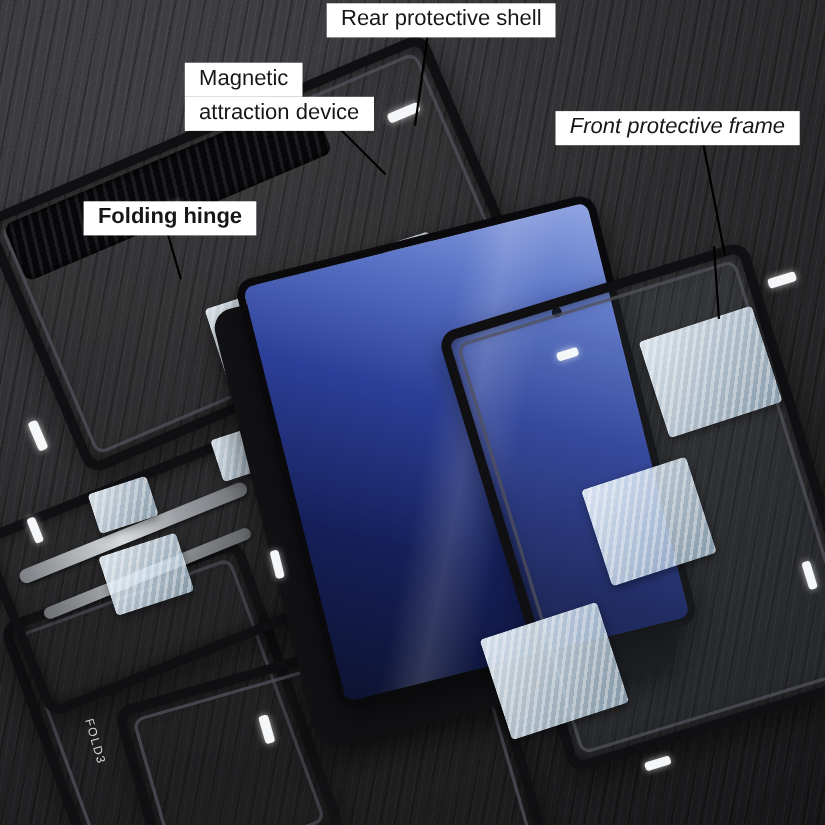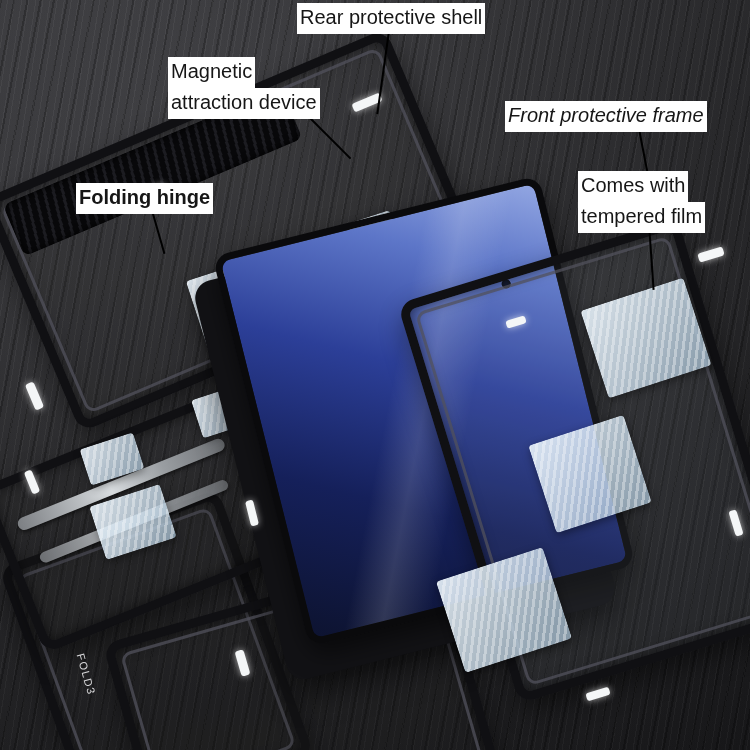--- a/index.html
+++ b/index.html
@@ -53,21 +53,21 @@
     position:absolute;border:7px solid #0a0a0c;border-radius:16px;
     background:linear-gradient(28deg,#0d1330 0%,#15205a 30%,#2c3f98 58%,#5d76c8 82%,#92a6e2 100%);
     box-shadow:0 10px 24px rgba(0,0,0,0.5);
   }
   .phone .sheen{position:absolute;inset:0;border-radius:10px;
     background:linear-gradient(115deg, rgba(255,255,255,0) 42%, rgba(255,255,255,0.14) 50%, rgba(255,255,255,0) 60%);}
   .cam-dot{position:absolute;width:9px;height:9px;border-radius:50%;
     background:#0a1026;box-shadow:inset 0 0 3px #000, 0 0 2px rgba(255,255,255,0.25);}
   
   .label{position:absolute;z-index:10;font-size:20px;line-height:1.25;color:#161616;}
-  .label span{display:block;width:max-content;background:#fff;padding:2px 3px 4px;}
+  .label span{display:block;width:max-content;background:#fff;padding:2px 13px 4px;}
   .lead{position:absolute;width:2px;background:#000;z-index:9;transform-origin:top center;}
   .edge-text{position:absolute;z-index:7;color:#d6d6d8;font-size:11px;letter-spacing:1.5px;
     transform:rotate(74deg);transform-origin:left top;}
 </style>
 </head>
 <body>
 
 <div class="scene">
 
   <div class="frame" style="left:40px;top:520px;width:215px;height:265px;transform:rotate(-20deg);z-index:2;">
@@ -134,18 +134,14 @@
   <div class="label" style="left:168px;top:57px;">
     <span>Magnetic</span>
     <span>attraction device</span>
   </div>
   <div class="label" style="left:76px;top:183px;font-weight:bold;">
     <span>Folding hinge</span>
   </div>
   <div class="label" style="left:505px;top:101px;font-style:italic;">
     <span>Front protective frame</span>
   </div>
-  <div class="label" style="left:578px;top:171px;">
-    <span>Comes with</span>
-    <span>tempered film</span>
-  </div>
 
 </div>
 
 </body></html>

